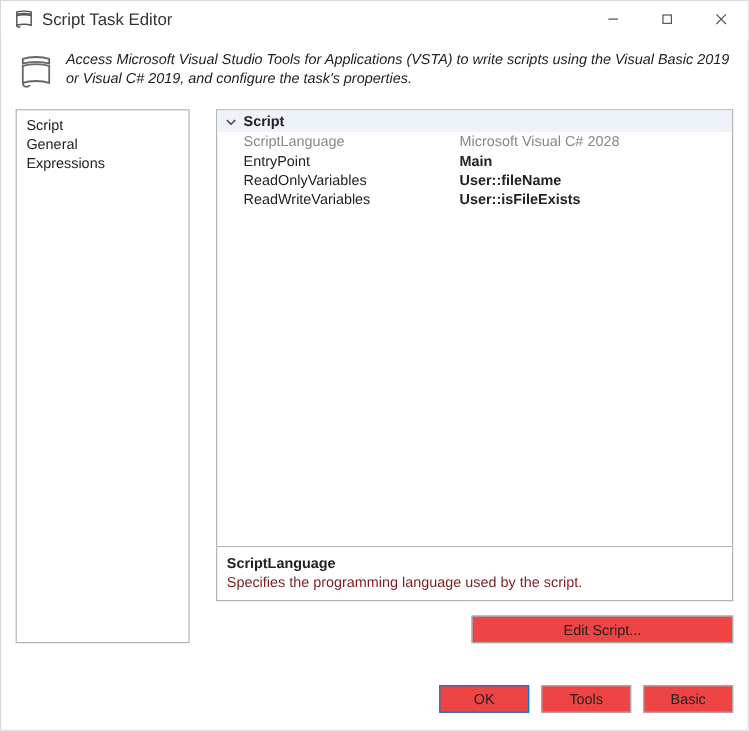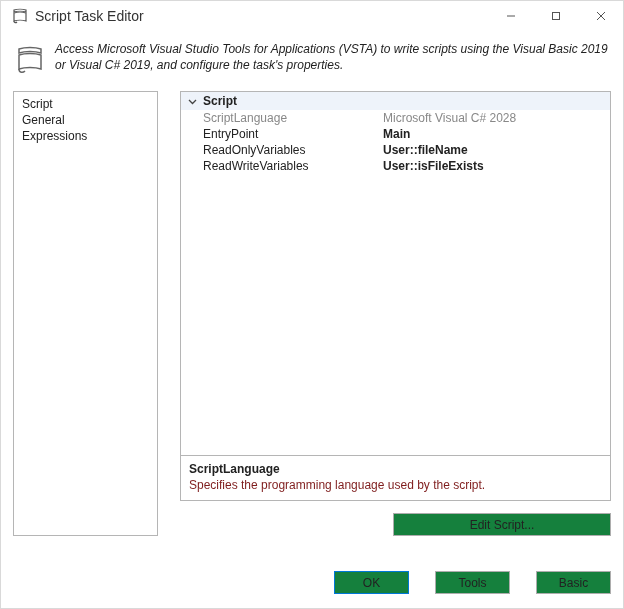--- a/index.html
+++ b/index.html
@@ -142,27 +142,26 @@
 
   .edit-script-row {
     display: flex;
     justify-content: flex-end;
     padding-top: 12px;
   }
   .btn {
     height: 23px;
     min-width: 75px;
     border: 1px solid #adadad;
-    background: #15803d;
+    background: #ef4444;
     font-size: 12px;
     color: #222;
     display: inline-flex; align-items: center; justify-content: center;
     padding: 0 10px;
     cursor: default;
-    margin-left: 16px;
   }
   .btn.wide { width: 218px; }
   .btn.primary { border: 1px solid #0078d7; }
 
   
   .button-bar {
     display: flex;
     justify-content: flex-end;
     gap: 10px;
     padding: 14px 12px 14px 12px;

